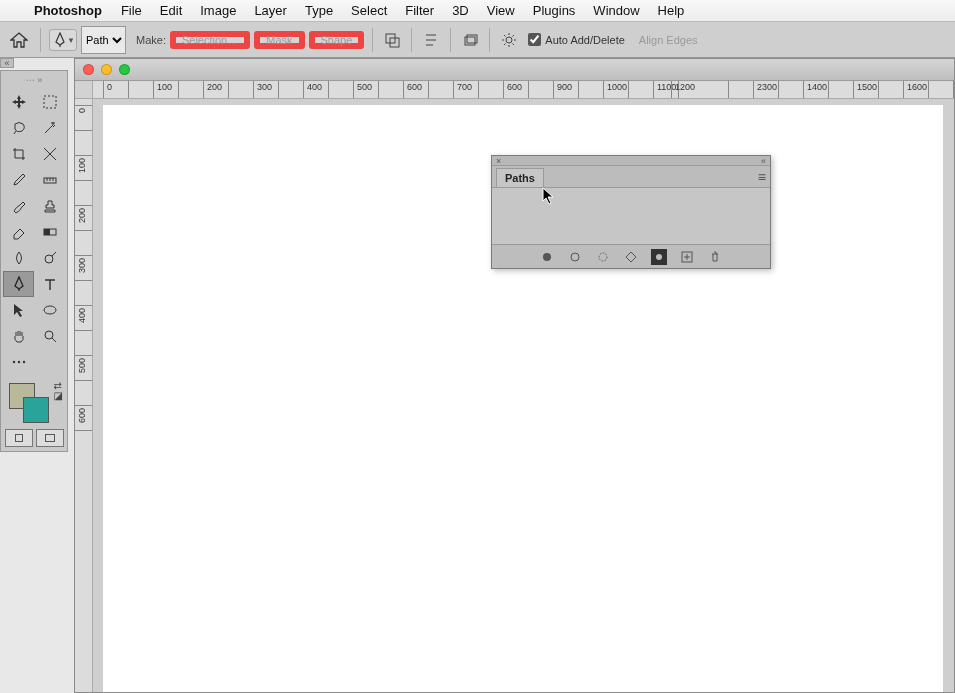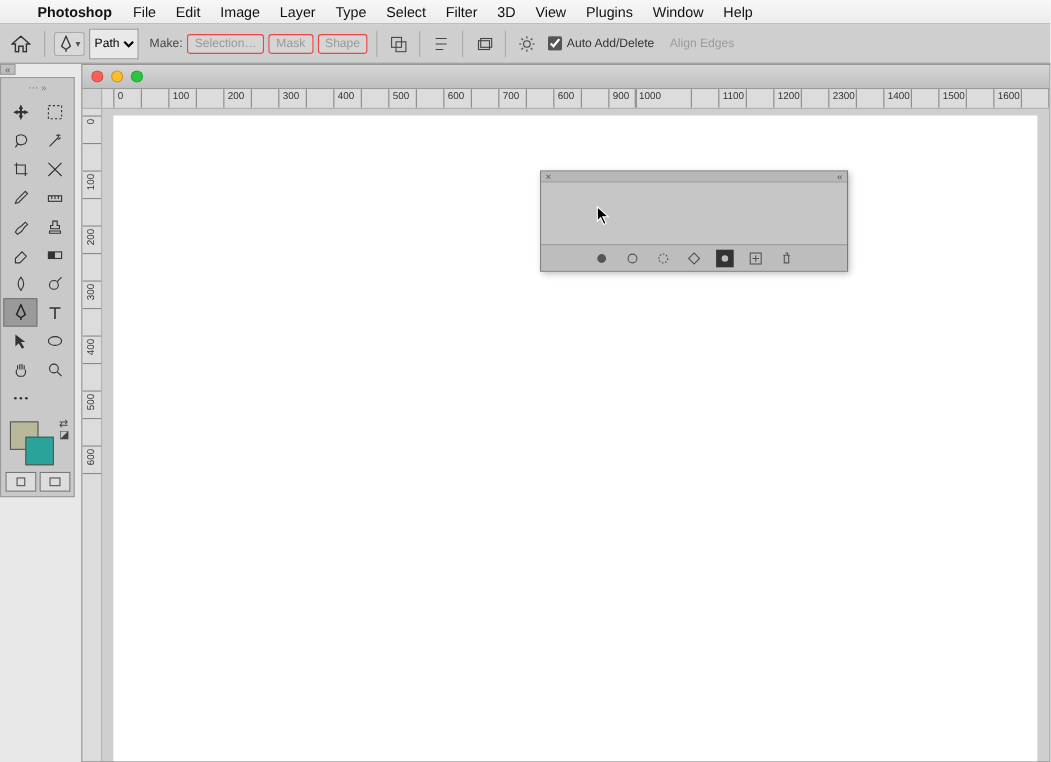--- a/index.html
+++ b/index.html
@@ -9,21 +9,21 @@
 .mac-menu { height: 22px; background: linear-gradient(#f8f8f8,#ececec); border-bottom: 1px solid #bbb; display: flex; align-items: center; font-size: 13px; color: #111; }
 .mac-menu .apple { padding: 0 12px; font-size: 14px; }
 .mac-menu .app-name { font-weight: 700; padding: 0 10px; text-align: right; }
 .mac-menu span.menu-item { padding: 0 9px; cursor: default; }
 
 
 .options-bar { height: 36px; background: #cfcfcf; border-bottom: 1px solid #9a9a9a; display: flex; align-items: center; font-size: 11px; color: #333; padding-left: 6px; gap: 4px; }
 .options-bar .home { width: 26px; height: 26px; display: flex; align-items:center; justify-content:center; }
 .options-bar .tool-icon { width: 28px; height: 22px; display:flex; align-items:center; justify-content:center; border:1px solid #aaa; border-radius:3px; background:#d9d9d9; gap:2px; }
 .options-bar select { font-size: 11px; height: 28px; background:#e9e9e9; border:1px solid #999; }
-.options-bar .ghost { color: #999; padding: 0 6px; border:1px solid #ef4444; border-radius:3px; height:18px; display:flex; align-items:center; background:#d5d5d5; }
+.options-bar .ghost { color: #999; padding: 0 6px; border:6px solid #ef4444; border-radius:3px; height:18px; display:flex; align-items:center; background:#d5d5d5; }
 .options-bar .sep { width:1px; height:24px; background:#aaa; margin: 0 4px; }
 .options-bar .ico { width:22px; height:22px; display:flex; align-items:center; justify-content:center; color:#444; }
 .options-bar input[type=checkbox]{ accent-color:#555; }
 .options-bar .dim { color:#9a9a9a; }
 
 
 .dock-strip { position:absolute; left:0; top:58px; width:14px; height:10px; background:#bfbfbf; border:1px solid #999; font-size:9px; display:flex; align-items:center; justify-content:center; color:#555;}
 
 
 .tools { position:absolute; left:0; top:70px; width:68px; background:#c9c9c9; border:1px solid #9a9a9a; padding:4px 2px; }
@@ -349,29 +349,29 @@
         </div>
         <div class="h-tick" style="left: 385px;"></div>
         <div class="h-tick" style="left: 410px;">
           <span>600</span>
         </div>
         <div class="h-tick" style="left: 435px;"></div>
         <div class="h-tick" style="left: 460px;">
           <span>900</span>
         </div>
         <div class="h-tick" style="left: 485px;"></div>
-        <div class="h-tick" style="left: 484px;">
+        <div class="h-tick" style="left: 510px;">
           <span>1000</span>
         </div>
         <div class="h-tick" style="left: 535px;"></div>
         <div class="h-tick" style="left: 560px;">
           <span>1100</span>
         </div>
         <div class="h-tick" style="left: 585px;"></div>
-        <div class="h-tick" style="left: 610px;">
+        <div class="h-tick" style="left: 578px;">
           <span>1200</span>
         </div>
         <div class="h-tick" style="left: 635px;"></div>
         <div class="h-tick" style="left: 660px;">
           <span>2300</span>
         </div>
         <div class="h-tick" style="left: 685px;"></div>
         <div class="h-tick" style="left: 710px;">
           <span>1400</span>
         </div>
@@ -418,20 +418,24 @@
       <div class="v-tick" style="top: 331px;"></div>
     </div>
   <div class="canvas-area">
     <div class="canvas"></div>
 
     <div class="panel" id="paths-panel" style="left: 398px; top: 56px;">
       <div class="grip">
         <span>×</span>
         <span>«</span>
       </div>
+      <div class="tabbar">
+        <div class="tab">Paths</div>
+        <div class="menu-btn">≡</div>
+      </div>
       <div class="blank"></div>
       <div class="footer" id="paths-footer">
           <div class="fico">
             <svg width="12" height="12">
               <circle cx="6" cy="6" r="4" fill="#555"></circle>
             </svg>
           </div>
           <div class="fico">
             <svg width="12" height="12">
               <circle cx="6" cy="6" r="4" fill="none" stroke="#555"></circle>

